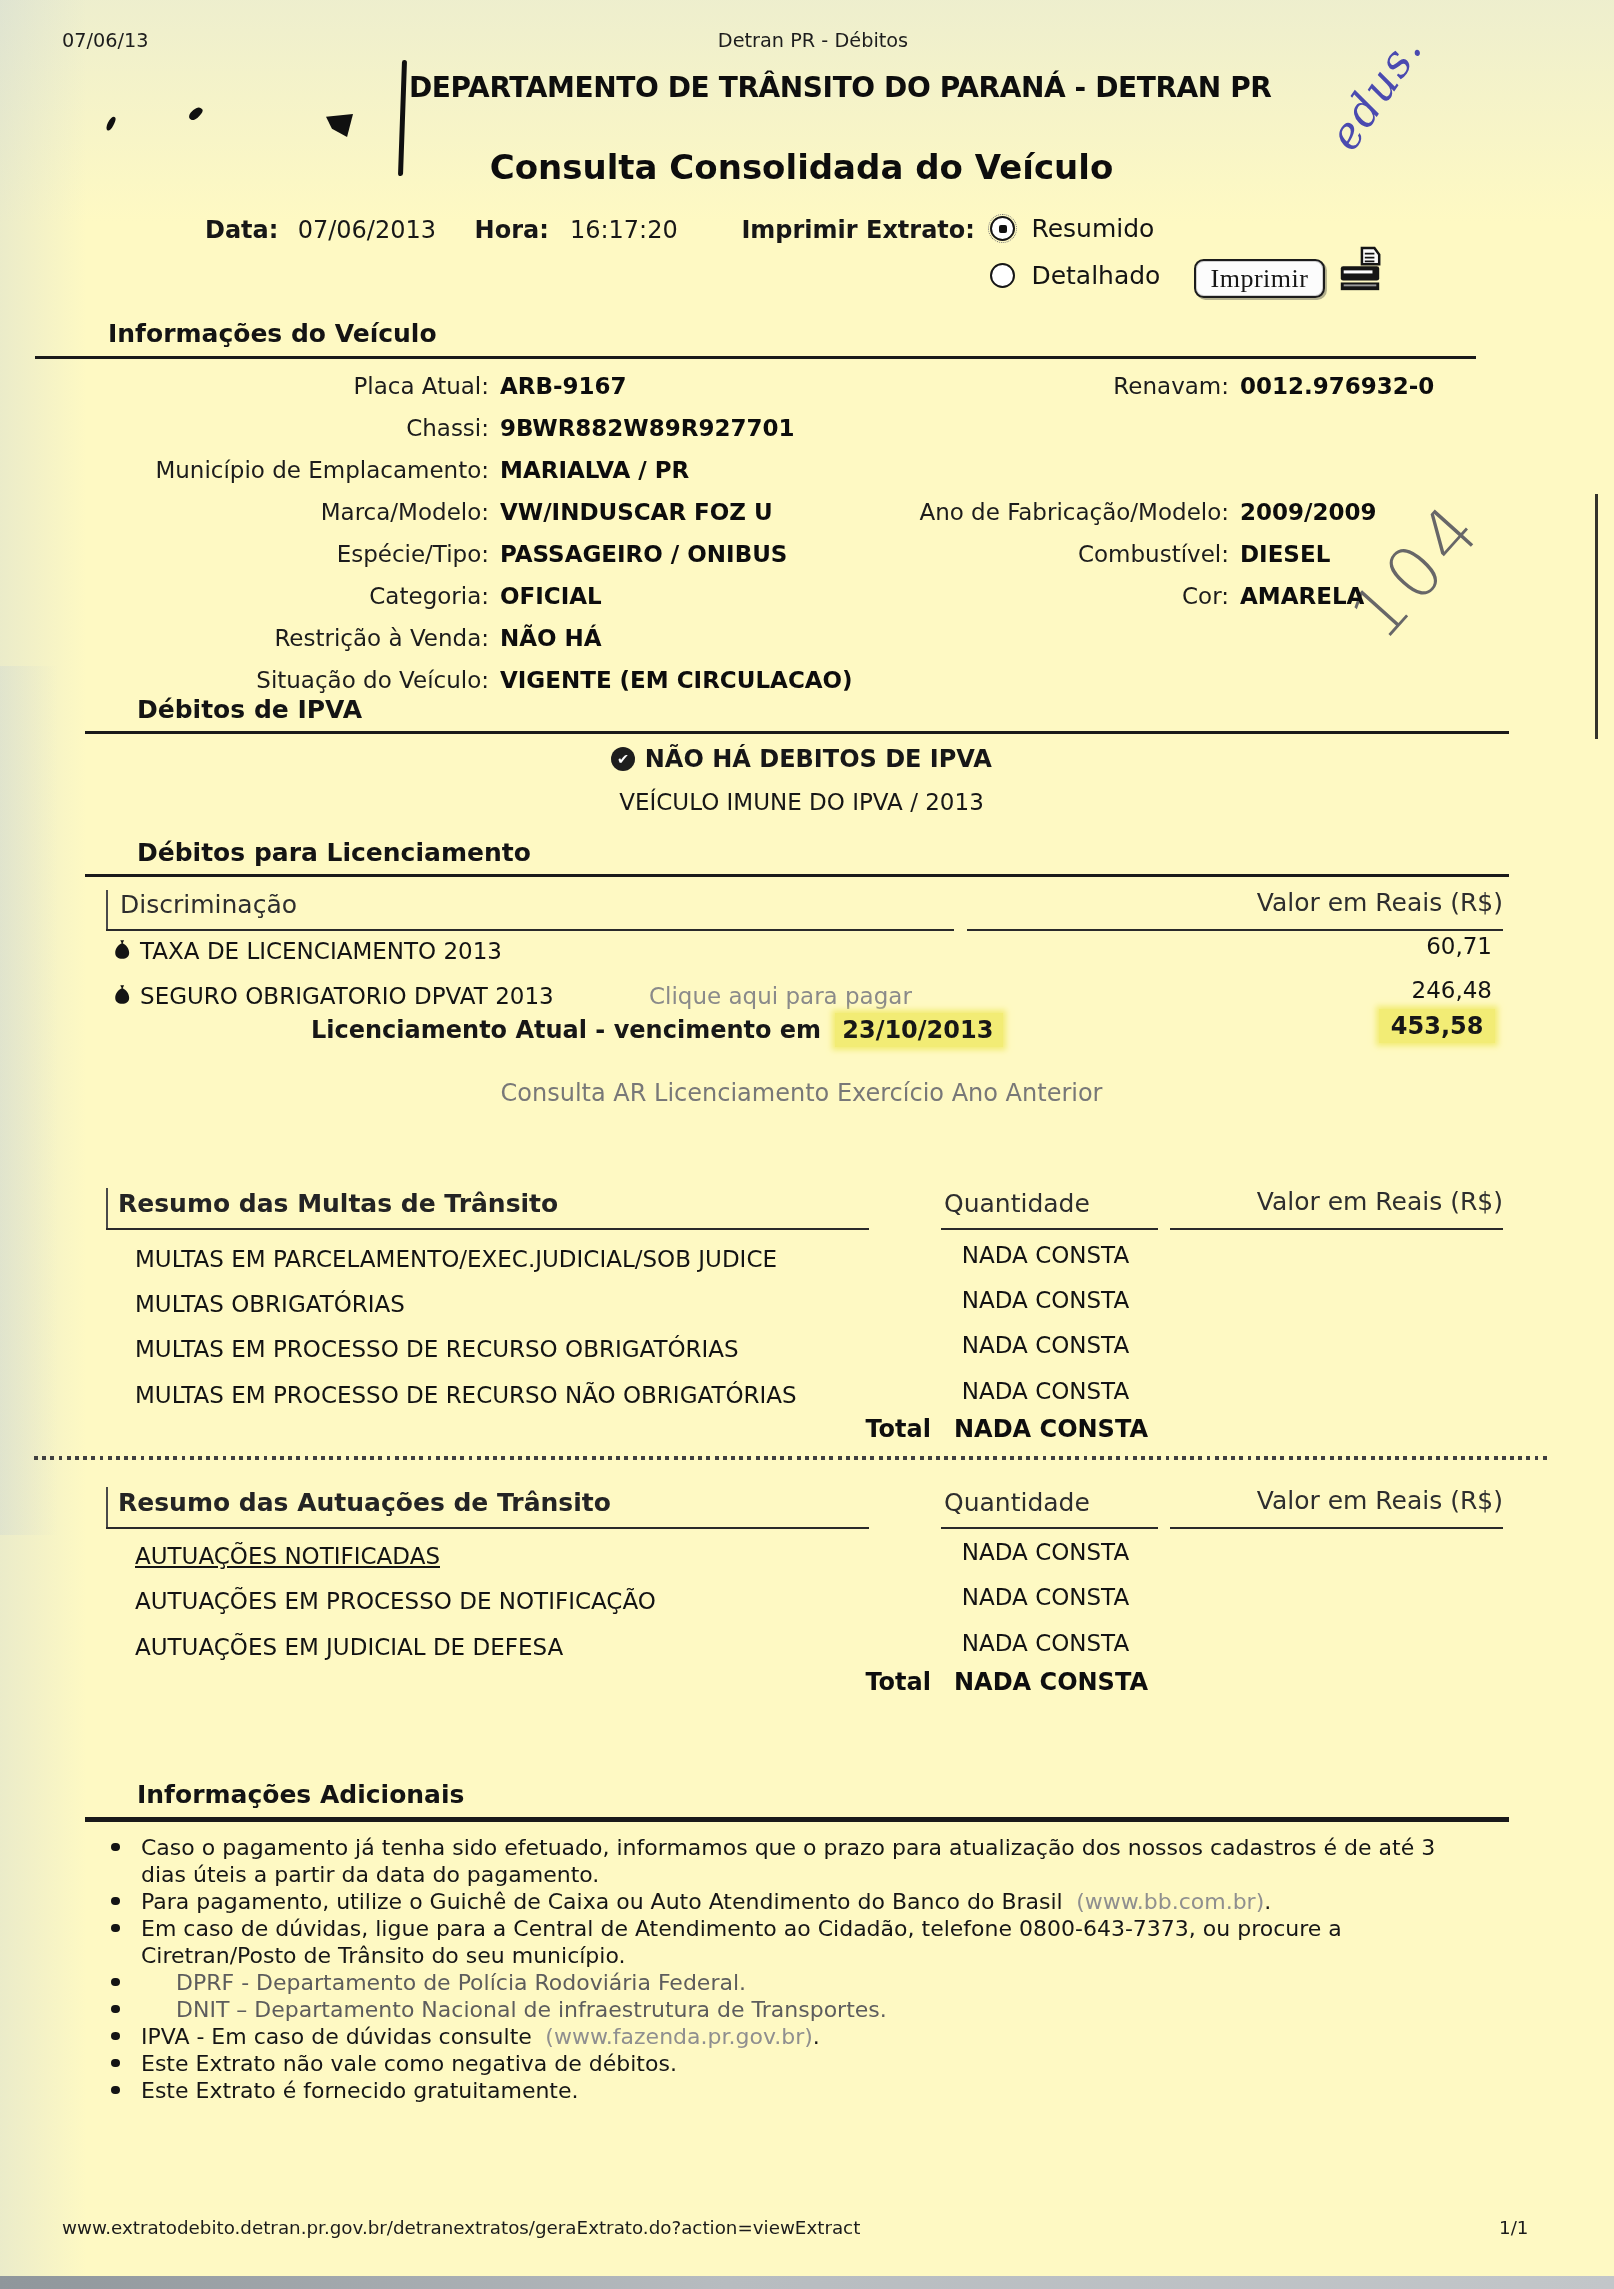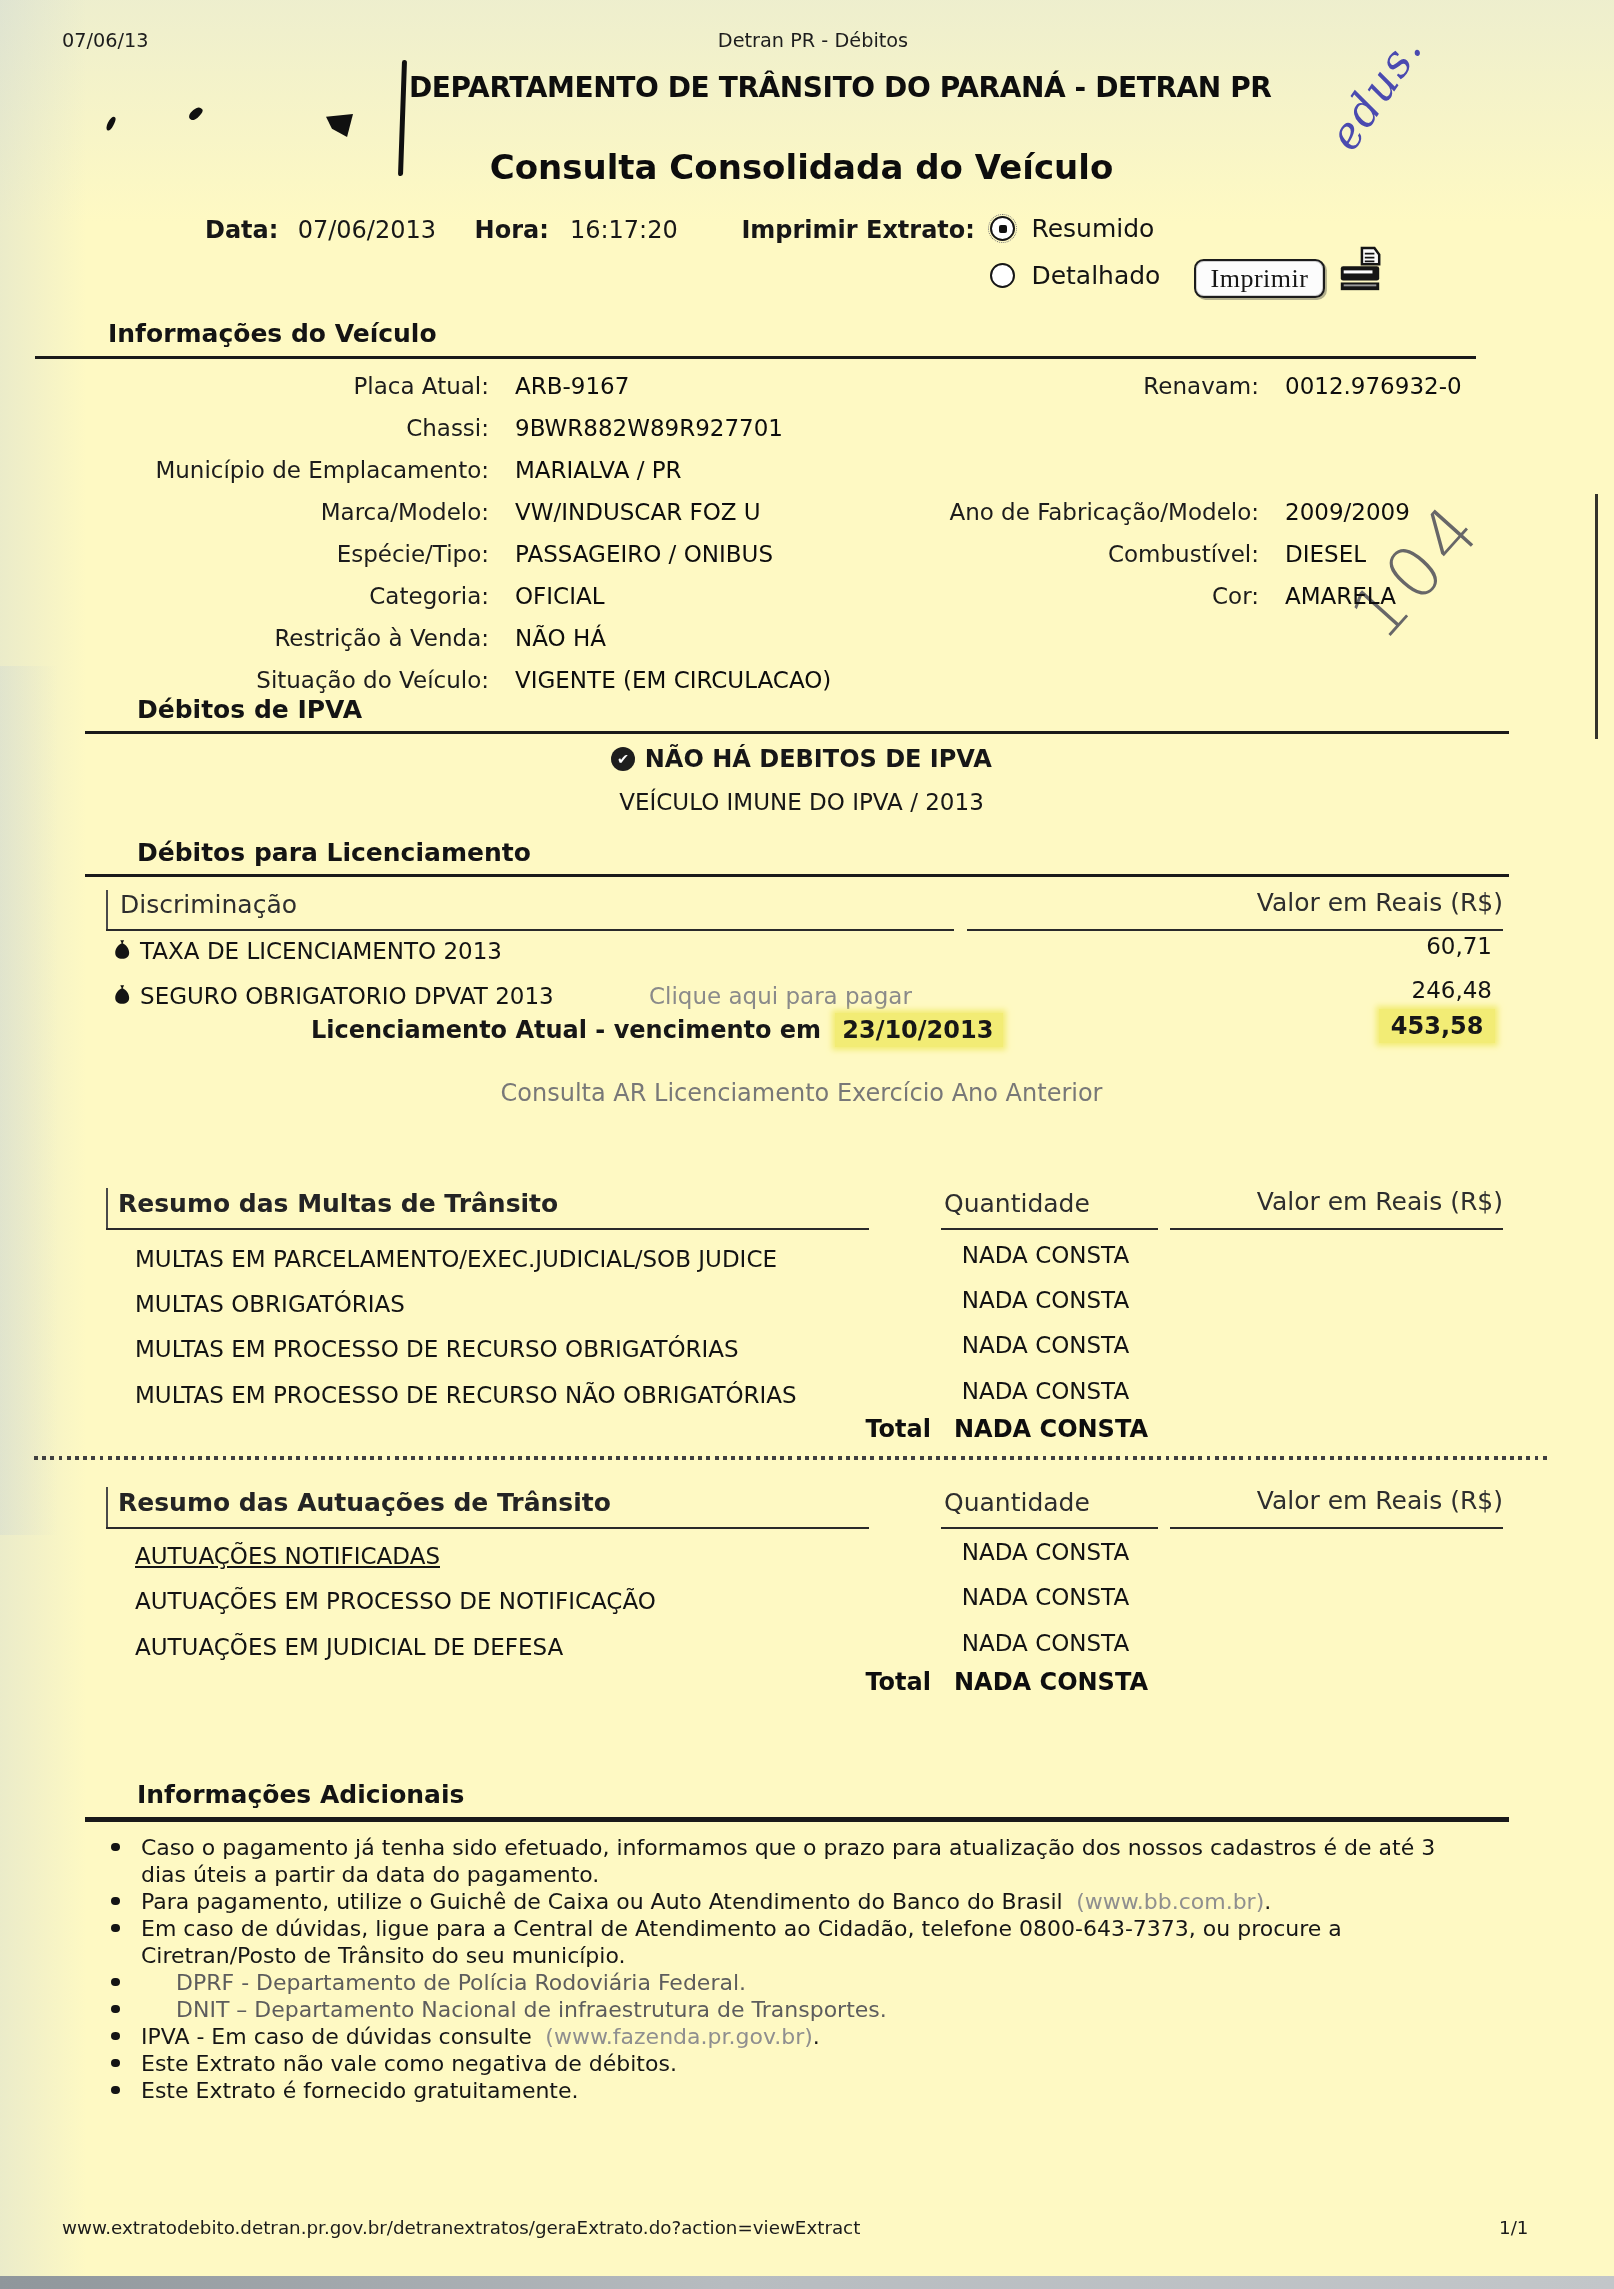--- a/index.html
+++ b/index.html
@@ -34,24 +34,24 @@
   .radio-circ.sel { outline:1.9px dotted #777; outline-offset:1.9px; }
   .radio-circ.sel::after { content:""; position:absolute; left:6.8px; top:6.8px; width:8.7px; height:8.7px;
     background:#111; border-radius:1.9px; }
   .radio-label { font-size:25px; color:#131313; }
 
   .print-btn { width:131px; height:39px; border:2.9px solid #1c1c1c; border-radius:9.7px;
     background:#fcfcfc; box-shadow:1.9px 1.9px 0 rgba(40,40,40,.35), inset 0 0 0 1px #cfcfcf;
     font-family:"Liberation Serif", serif; font-size:26px; color:#161616;
     display:flex; align-items:center; justify-content:center; letter-spacing:0.5px; cursor:pointer; }
 
-  .fields { display:grid; grid-template-columns:489px 328px 390px 1fr; column-gap:26px;
+  .fields { display:grid; grid-template-columns:489px 328px 390px 1fr; column-gap:11px;
     grid-auto-rows:42px; width:1614px; font-size:23px; align-items:center; }
   .flabel { text-align:right; color:#1c1c1c; white-space:nowrap; }
-  .fvalue { font-weight:normal; color:#0d0d0d; white-space:nowrap; }
+  .fvalue { font-weight:bold; color:#0d0d0d; white-space:nowrap; }
 
   .check-circ { display:inline-flex; width:24px; height:24px; border-radius:50%;
     background:#1e1e1e; color:#fff; font-size:14.5px; align-items:center; justify-content:center;
     margin-right:9.7px; flex:0 0 auto; }
   .center-line { left:0; width:1603px; text-align:center; }
 
   .colhead { font-size:25px; color:#2e2e2e; }
   .rowtxt { font-size:23px; color:#131313; white-space:nowrap; }
   .graylink { color:#8a8a8a; cursor:pointer; }
   .valtxt { font-size:23px; color:#131313; text-align:right; }

